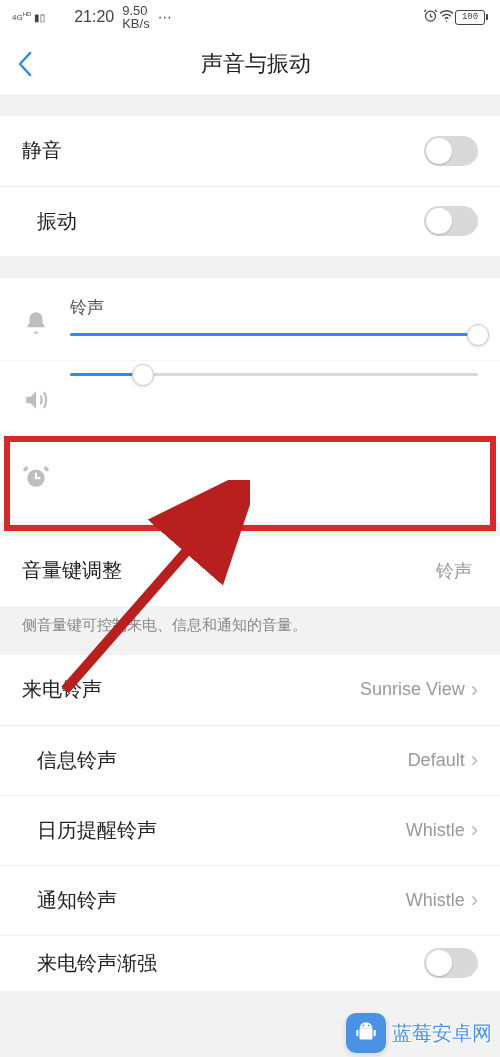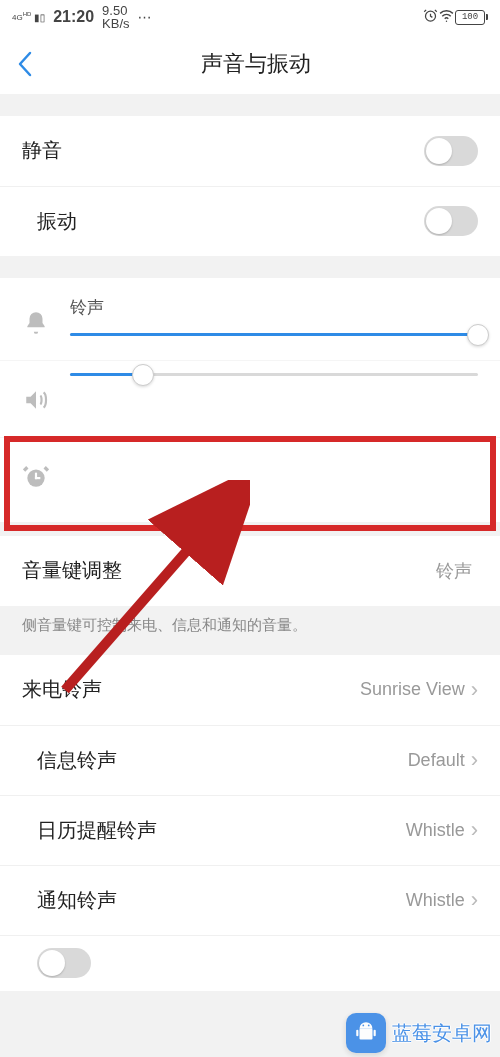--- a/index.html
+++ b/index.html
@@ -19,21 +19,21 @@
       display: flex;
       align-items: center;
       padding: 0 12px;
       font-size: 13px;
       color: #444;
       justify-content: space-between;
     }
     .status-left { display: flex; align-items: center; gap: 8px; }
     .status-right { display: flex; align-items: center; gap: 0; font-family: Liberation Mono, monospace; }
     .signal { font-size: 10px; line-height: 1; }
-    .time { font-weight: 700; font-size: 16px; }
+    .time { font-weight: 400; font-size: 16px; margin-left: 21px; }
     .kbs { font-size: 13px; line-height: 1; }
     .dots { font-size: 14px; letter-spacing: 1px; }
     .battery-wrap { display: flex; align-items: center; }
     .battery-box { border:1.5px solid #444; border-radius:3px; width:30px; height:15px; display:flex; align-items:center;justify-content:center; font-size:9px; position:relative;}
     .battery-cap { width:2px; height:6px; background:#444; margin-left:1px; border-radius:0 1px 1px 0;}
     
     .title-bar {
       height: 60px;
       background: #fff;
       display: flex;
@@ -284,20 +284,21 @@
   </div>
 </div>
 <div class="row">
   <span class="row-label">通知铃声</span>
   <div class="row-right">
     <span class="row-value">Whistle</span>
     <span class="chevron">›</span>
   </div>
 </div>
 <div class="row row-short">
+  <span class="row-label">来电铃声渐强</span>
   <div class="toggle">
       <div class="toggle-knob"></div>
     </div>
 </div>
 
 <div class="highlight" style="left:4px; top:436px; width:492px; height:95px;"></div>
 
 <svg class="arrow-svg" style="left:30px; top:480px;" width="220" height="220">
   <defs>
     <marker id="ah" markerWidth="14" markerHeight="14" refX="3" refY="5" orient="auto">

